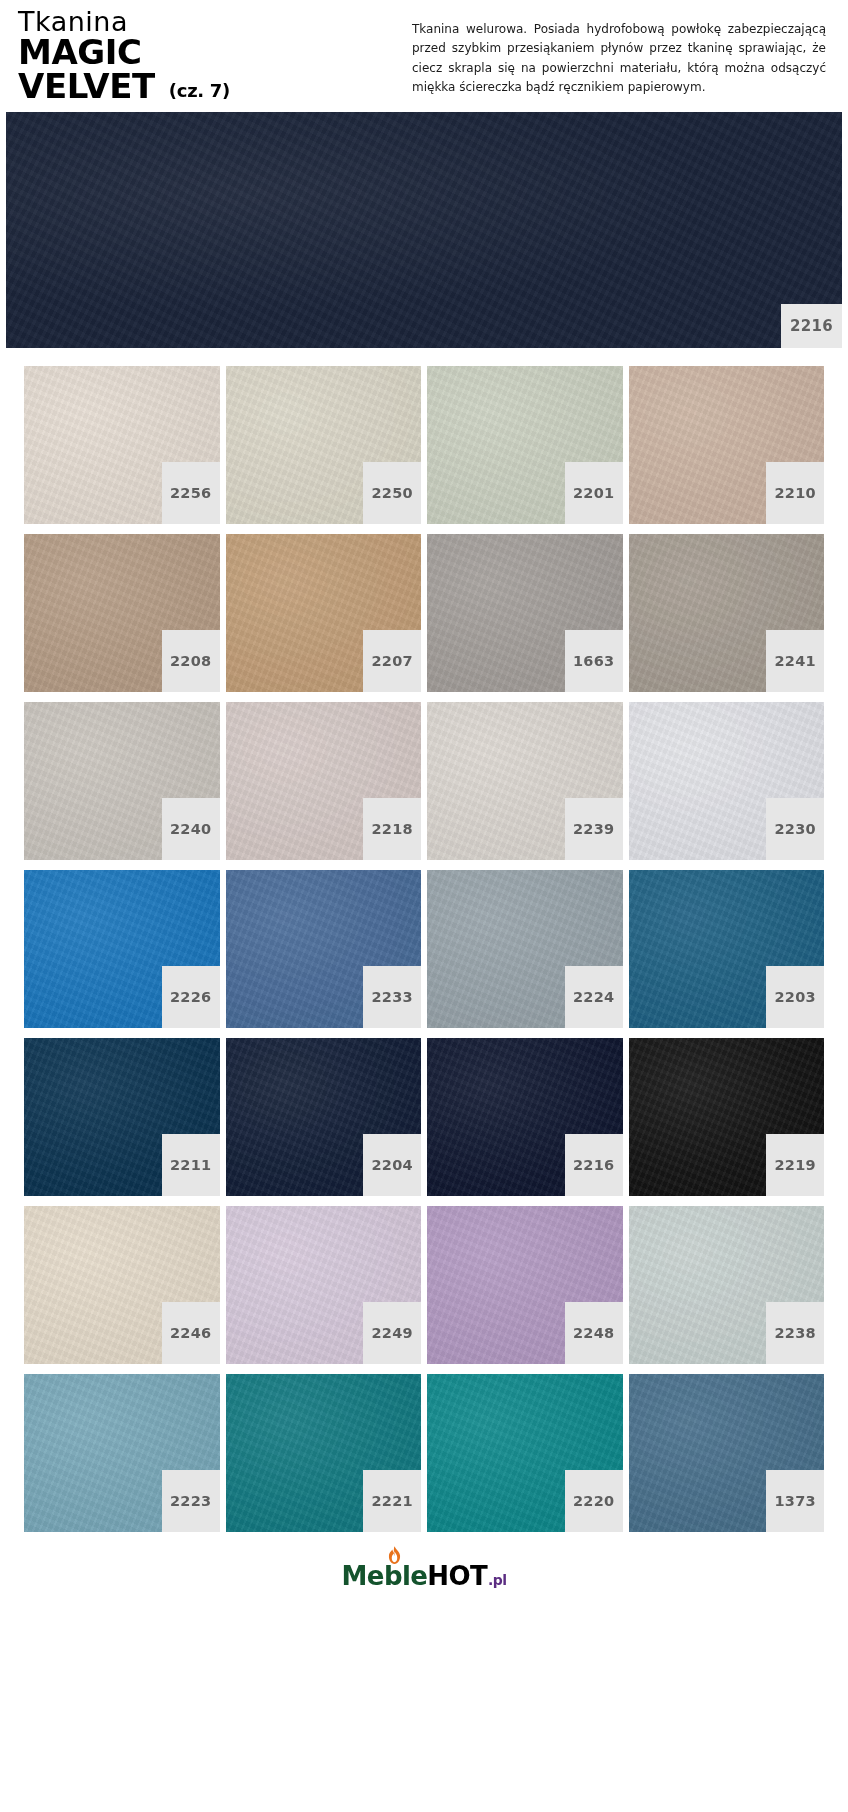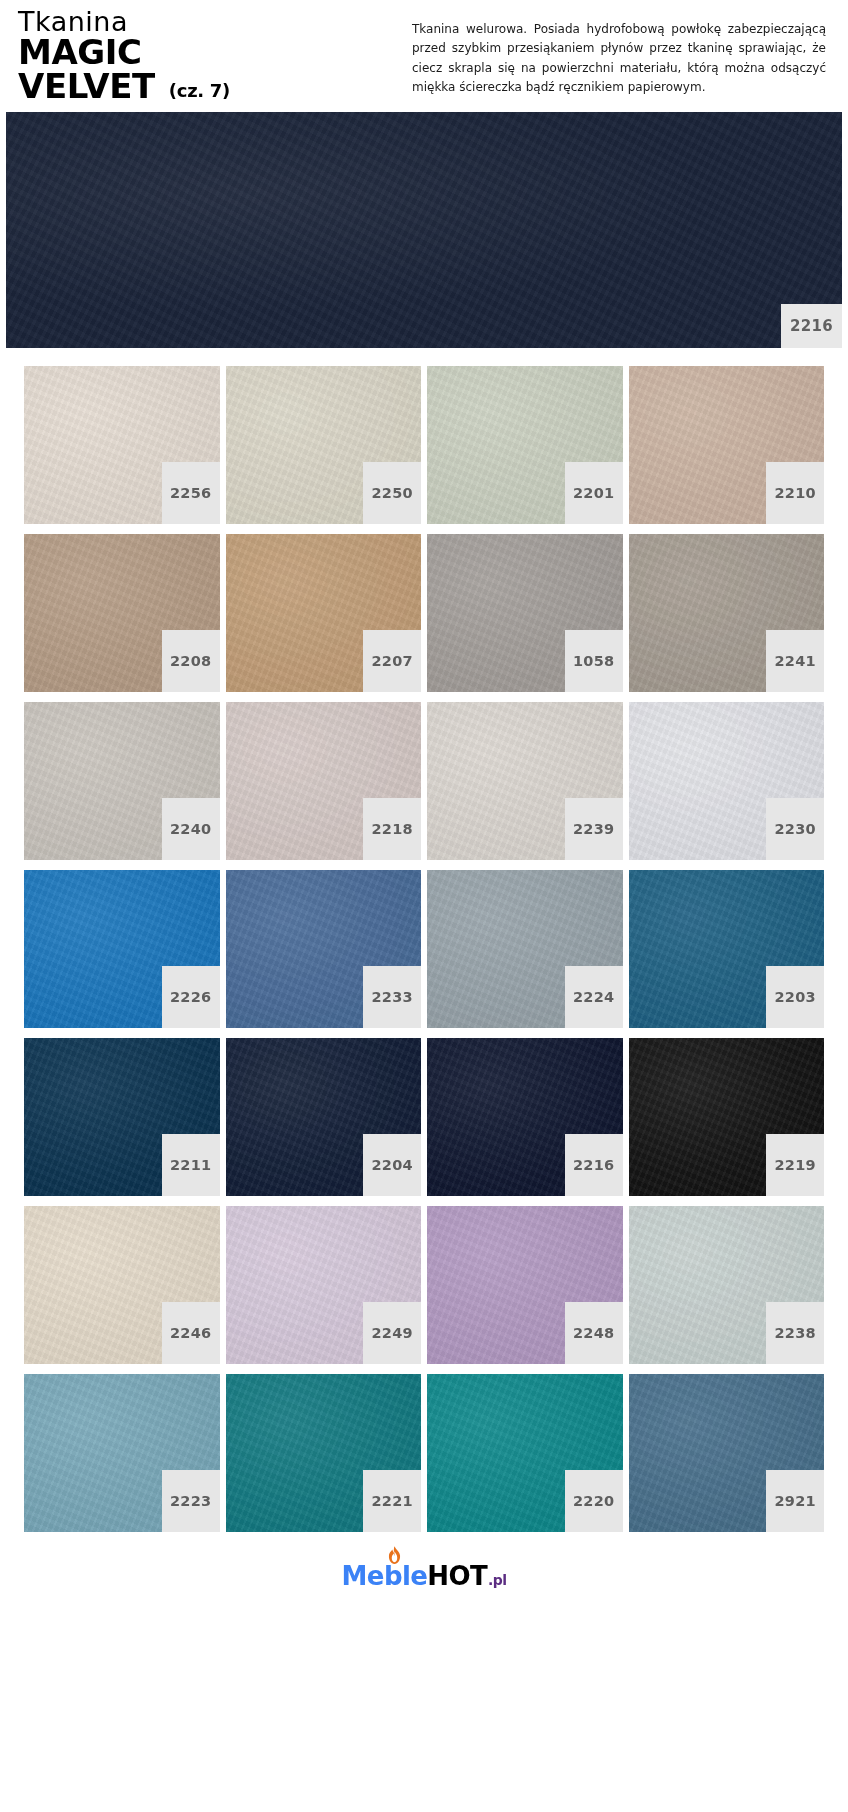--- a/index.html
+++ b/index.html
@@ -92,21 +92,21 @@
     display:flex; align-items:center; justify-content:center;
     padding-top:6px;
   }
   .logo {
     position:relative;
     display:flex; align-items:baseline;
     font-family:"DejaVu Sans", sans-serif;
     font-weight:bold; font-size:26px;
     letter-spacing:-0.6px;
   }
-  .logo-meble { color:#3b82f6; }
+  .logo-meble { color:#14532d; }
   .logo-hot { color:#000000; position:relative; }
   .logo-pl { color:#5b2d82; font-size:14px; margin-left:1px; }
   .flame {
     position:absolute;
     left:44px; top:-15px;
     width:17px; height:19px;
   }
 </style>
 </head>
 <body>
@@ -150,21 +150,21 @@
       <div class="swatch">
         <div class="swatch-fabric" style="background: repeating-linear-gradient(112deg, rgba(255, 255, 255, 0.035) 0px, rgba(255, 255, 255, 0.035) 2px, rgba(0, 0, 0, 0.027) 2px, rgba(0, 0, 0, 0.027) 6px), repeating-linear-gradient(22deg, rgba(255, 255, 255, 0.024) 0px, rgba(255, 255, 255, 0.024) 4px, rgba(0, 0, 0, 0.024) 4px, rgba(0, 0, 0, 0.024) 9px), radial-gradient(at 30% 30%, rgba(255, 255, 255, 0.07), rgba(0, 0, 0, 0.04) 70%), rgb(183, 158, 135);"></div>
         <div class="swatch-tag">2208</div>
       </div>
       <div class="swatch">
         <div class="swatch-fabric" style="background: repeating-linear-gradient(112deg, rgba(255, 255, 255, 0.035) 0px, rgba(255, 255, 255, 0.035) 2px, rgba(0, 0, 0, 0.027) 2px, rgba(0, 0, 0, 0.027) 6px), repeating-linear-gradient(22deg, rgba(255, 255, 255, 0.024) 0px, rgba(255, 255, 255, 0.024) 4px, rgba(0, 0, 0, 0.024) 4px, rgba(0, 0, 0, 0.024) 9px), radial-gradient(at 30% 30%, rgba(255, 255, 255, 0.07), rgba(0, 0, 0, 0.04) 70%), rgb(196, 160, 121);"></div>
         <div class="swatch-tag">2207</div>
       </div>
       <div class="swatch">
         <div class="swatch-fabric" style="background: repeating-linear-gradient(112deg, rgba(255, 255, 255, 0.035) 0px, rgba(255, 255, 255, 0.035) 2px, rgba(0, 0, 0, 0.027) 2px, rgba(0, 0, 0, 0.027) 6px), repeating-linear-gradient(22deg, rgba(255, 255, 255, 0.024) 0px, rgba(255, 255, 255, 0.024) 4px, rgba(0, 0, 0, 0.024) 4px, rgba(0, 0, 0, 0.024) 9px), radial-gradient(at 30% 30%, rgba(255, 255, 255, 0.07), rgba(0, 0, 0, 0.04) 70%), rgb(165, 160, 156);"></div>
-        <div class="swatch-tag">1058</div>
+        <div class="swatch-tag">1663</div>
       </div>
       <div class="swatch">
         <div class="swatch-fabric" style="background: repeating-linear-gradient(112deg, rgba(255, 255, 255, 0.035) 0px, rgba(255, 255, 255, 0.035) 2px, rgba(0, 0, 0, 0.027) 2px, rgba(0, 0, 0, 0.027) 6px), repeating-linear-gradient(22deg, rgba(255, 255, 255, 0.024) 0px, rgba(255, 255, 255, 0.024) 4px, rgba(0, 0, 0, 0.024) 4px, rgba(0, 0, 0, 0.024) 9px), radial-gradient(at 30% 30%, rgba(255, 255, 255, 0.07), rgba(0, 0, 0, 0.04) 70%), rgb(167, 158, 147);"></div>
         <div class="swatch-tag">2241</div>
       </div>
       <div class="swatch">
         <div class="swatch-fabric" style="background: repeating-linear-gradient(112deg, rgba(255, 255, 255, 0.035) 0px, rgba(255, 255, 255, 0.035) 2px, rgba(0, 0, 0, 0.027) 2px, rgba(0, 0, 0, 0.027) 6px), repeating-linear-gradient(22deg, rgba(255, 255, 255, 0.024) 0px, rgba(255, 255, 255, 0.024) 4px, rgba(0, 0, 0, 0.024) 4px, rgba(0, 0, 0, 0.024) 9px), radial-gradient(at 30% 30%, rgba(255, 255, 255, 0.07), rgba(0, 0, 0, 0.04) 70%), rgb(203, 198, 191);"></div>
         <div class="swatch-tag">2240</div>
       </div>
       <div class="swatch">
@@ -234,21 +234,21 @@
       <div class="swatch">
         <div class="swatch-fabric" style="background: repeating-linear-gradient(112deg, rgba(255, 255, 255, 0.035) 0px, rgba(255, 255, 255, 0.035) 2px, rgba(0, 0, 0, 0.027) 2px, rgba(0, 0, 0, 0.027) 6px), repeating-linear-gradient(22deg, rgba(255, 255, 255, 0.024) 0px, rgba(255, 255, 255, 0.024) 4px, rgba(0, 0, 0, 0.024) 4px, rgba(0, 0, 0, 0.024) 9px), radial-gradient(at 30% 30%, rgba(255, 255, 255, 0.07), rgba(0, 0, 0, 0.04) 70%), rgb(19, 123, 131);"></div>
         <div class="swatch-tag">2221</div>
       </div>
       <div class="swatch">
         <div class="swatch-fabric" style="background: repeating-linear-gradient(112deg, rgba(255, 255, 255, 0.035) 0px, rgba(255, 255, 255, 0.035) 2px, rgba(0, 0, 0, 0.027) 2px, rgba(0, 0, 0, 0.027) 6px), repeating-linear-gradient(22deg, rgba(255, 255, 255, 0.024) 0px, rgba(255, 255, 255, 0.024) 4px, rgba(0, 0, 0, 0.024) 4px, rgba(0, 0, 0, 0.024) 9px), radial-gradient(at 30% 30%, rgba(255, 255, 255, 0.07), rgba(0, 0, 0, 0.04) 70%), rgb(14, 138, 141);"></div>
         <div class="swatch-tag">2220</div>
       </div>
       <div class="swatch">
         <div class="swatch-fabric" style="background: repeating-linear-gradient(112deg, rgba(255, 255, 255, 0.035) 0px, rgba(255, 255, 255, 0.035) 2px, rgba(0, 0, 0, 0.027) 2px, rgba(0, 0, 0, 0.027) 6px), repeating-linear-gradient(22deg, rgba(255, 255, 255, 0.024) 0px, rgba(255, 255, 255, 0.024) 4px, rgba(0, 0, 0, 0.024) 4px, rgba(0, 0, 0, 0.024) 9px), radial-gradient(at 30% 30%, rgba(255, 255, 255, 0.07), rgba(0, 0, 0, 0.04) 70%), rgb(73, 113, 141);"></div>
-        <div class="swatch-tag">2921</div>
+        <div class="swatch-tag">1373</div>
       </div>
     </div>
 
   <div class="footer">
     <div class="logo">
       <span class="logo-meble">Meble</span>
       <span class="logo-hot">HOT</span>
       <span class="logo-pl">.pl</span>
       <svg class="flame" viewBox="0 0 20 22">
         <path d="M10 0 C12.5 5 16 6 16.5 11 C17 16.5 13.8 21 10 21 C6.2 21 3 16.5 3.5 11 C3.9 7 6 6.5 7.5 4 C8 6 8.6 7 9.4 8 C9.2 5 9 2.5 10 0 Z" fill="#e8721c"></path>

